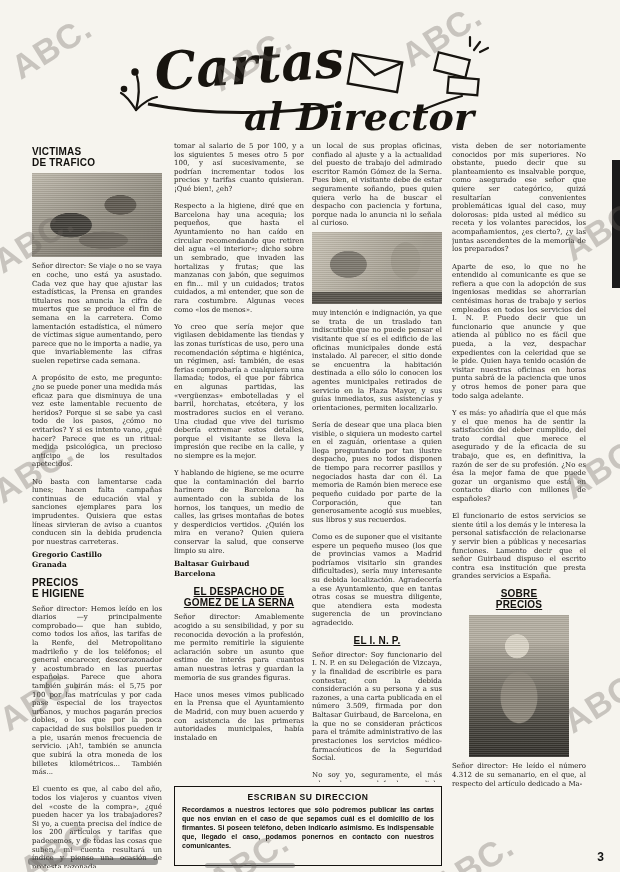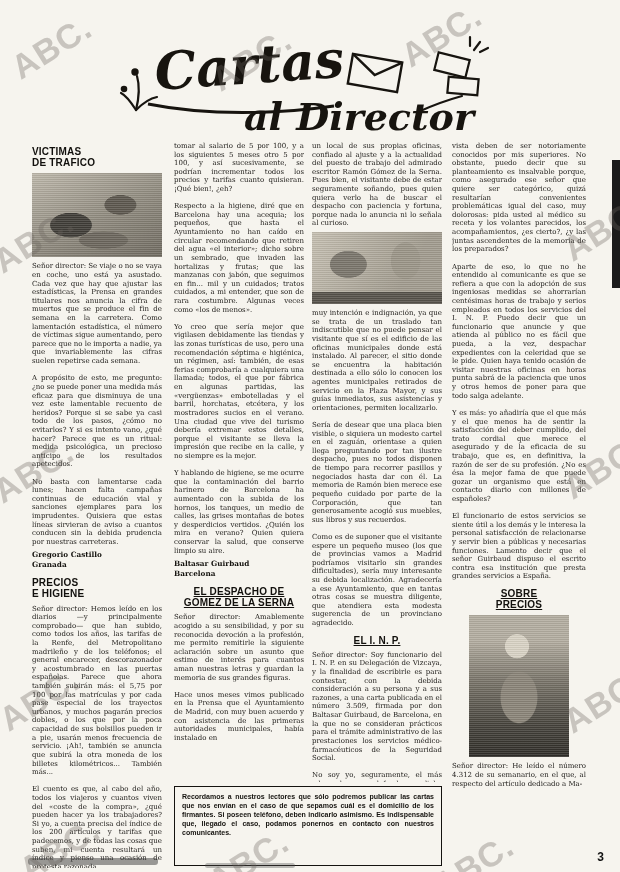--- a/index.html
+++ b/index.html
@@ -205,20 +205,21 @@
 El funcionario de estos servicios se siente útil a los demás y le interesa la personal satisfacción de relacionarse y servir bien a públicas y necesarias funciones. Lamento decir que el señor Guirbaud dispuso el escrito contra esa institución que presta grandes servicios a España.</div>
     <div class="shead center mt">
       <div>SOBRE</div>
       <div>PRECIOS</div>
     </div>
     <div class="photo photo-manolete"></div>
     <div class="bt">Señor director: He leído el número 4.312 de su semanario, en el que, al respecto del artículo dedicado a Ma-</div>
   </div>
 
   <div class="nbox">
+    <div class="nbox-title">ESCRIBAN SU DIRECCION</div>
     <div class="nbox-body">Recordamos a nuestros lectores que sólo podremos publicar las cartas que nos envían en el caso de que sepamos cuál es el domicilio de los firmantes. Si poseen teléfono, deben indicarlo asimismo. Es indispensable que, llegado el caso, podamos ponernos en contacto con nuestros comunicantes.</div>
   </div>
 
   <div class="edge-bar"></div>
   <div class="smudge"></div>
   <div class="smudge2"></div>
   <div class="pageno">3</div>
 
 </div>
 

